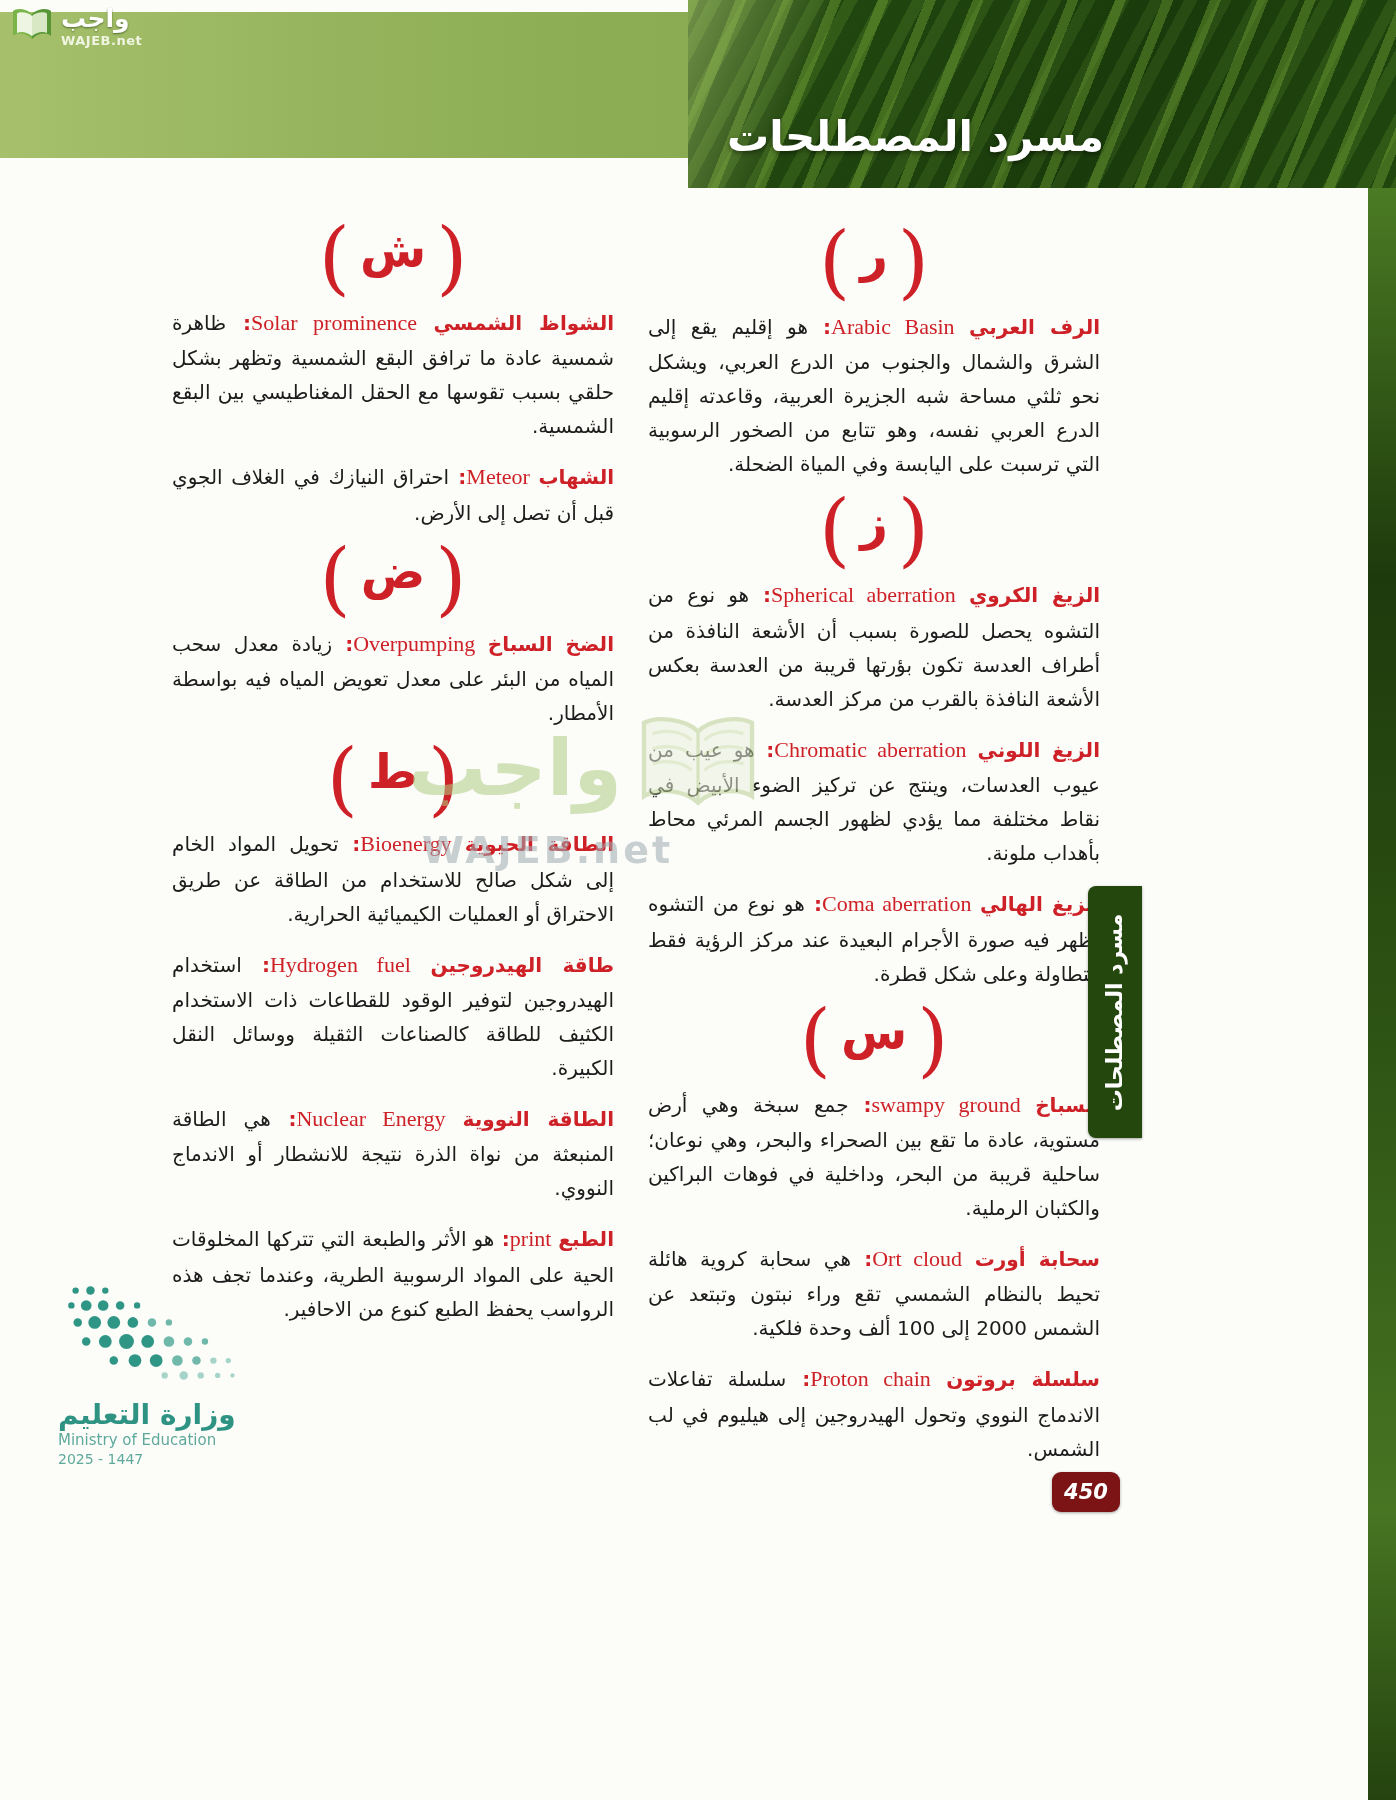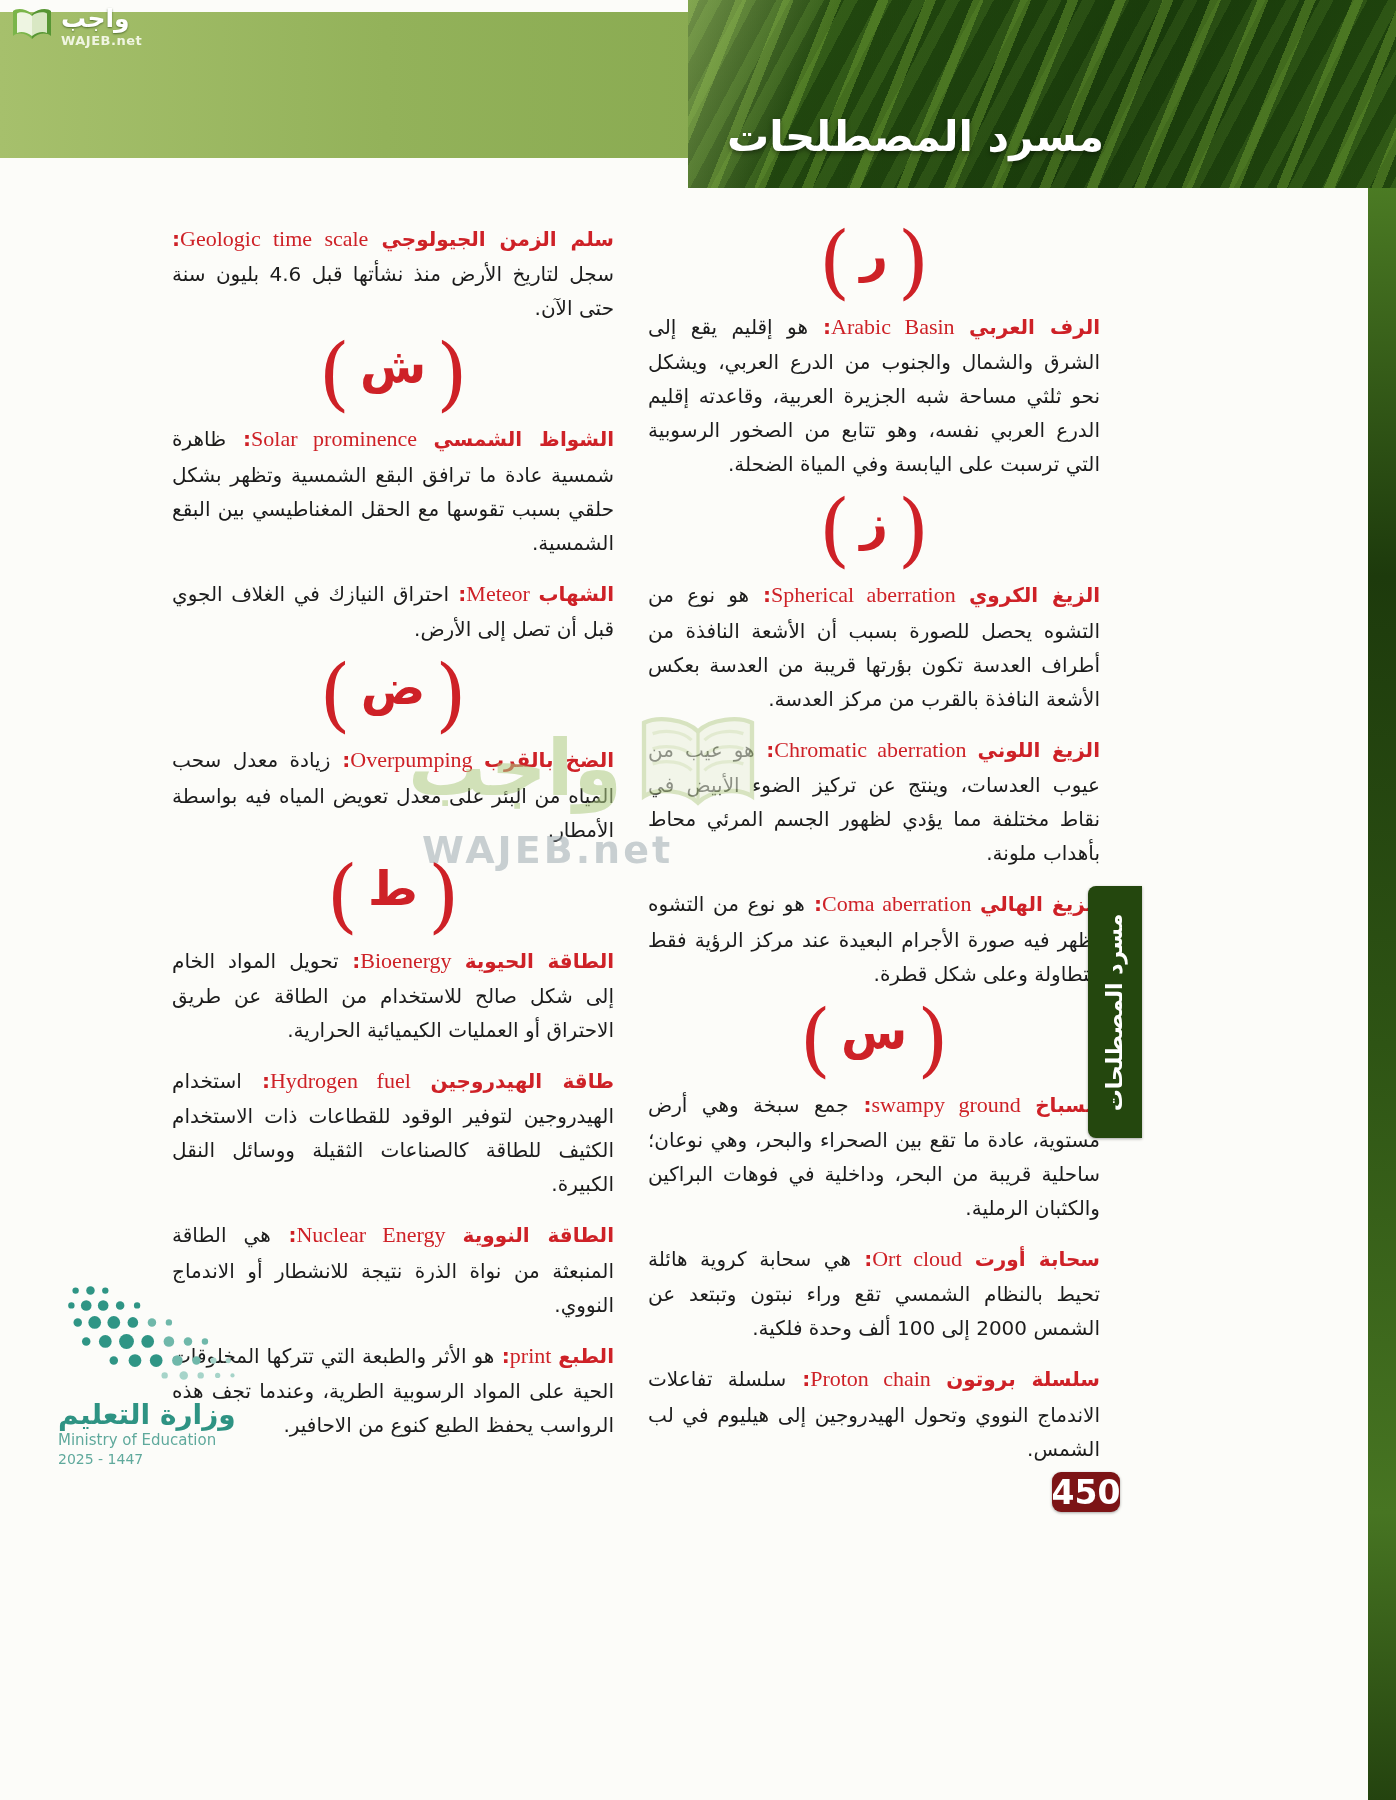--- a/index.html
+++ b/index.html
@@ -73,21 +73,21 @@
   }
   .side-tab-text{
     transform:rotate(-90deg);white-space:nowrap;direction:rtl;
     color:#ffffff;font-size:22px;font-weight:bold;letter-spacing:1px;
   }
   
   .page-number-badge{
     position:absolute;left:1052px;top:1472px;width:68px;height:40px;z-index:3;
     background:#7c1416;color:#ffffff;border-radius:9px;
     display:flex;align-items:center;justify-content:center;
-    font-size:33px;font-weight:bold;box-shadow:0 1px 3px rgba(0,0,0,0.35);
+    font-size:21px;font-weight:bold;box-shadow:0 1px 3px rgba(0,0,0,0.35);font-style:italic;
   }
   
   .ministry{position:absolute;left:58px;top:1280px;width:240px;z-index:2;}
   .ministry-ar{color:#2e9383;font-size:28px;font-weight:bold;direction:rtl;text-align:left;margin-top:8px;letter-spacing:1px;}
   .ministry-en{color:#5fa99c;font-size:15px;margin-top:0;}
   .ministry-years{color:#5fa99c;font-size:14px;margin-top:2px;}
 </style>
 </head>
 <body>
 
@@ -144,34 +144,33 @@
     <div class="letter-heading">
       <span class="paren">(</span>
       <span class="big-letter">س</span>
       <span class="paren">)</span>
     </div>
     <p class="entry"><span class="term">السباخ</span> <span class="eng">swampy ground</span><span class="term-colon">: </span><span class="def">جمع سبخة وهي أرض مستوية، عادة ما تقع بين الصحراء والبحر، وهي نوعان؛ ساحلية قريبة من البحر، وداخلية في فوهات البراكين والكثبان الرملية.</span></p>
     <p class="entry"><span class="term">سحابة أورت</span> <span class="eng">Ort cloud</span><span class="term-colon">: </span><span class="def">هي سحابة كروية هائلة تحيط بالنظام الشمسي تقع وراء نبتون وتبتعد عن الشمس 2000 إلى 100 ألف وحدة فلكية.</span></p>
     <p class="entry"><span class="term">سلسلة بروتون</span> <span class="eng">Proton chain</span><span class="term-colon">: </span><span class="def">سلسلة تفاعلات الاندماج النووي وتحول الهيدروجين إلى هيليوم في لب الشمس.</span></p>
   </section>
 <section class="col col-left">
-    <p class="entry"><span class="term">سلم الزمن الجيولوجي</span> <span class="eng">Geologic time scale</span><span class="term-colon">: </span><span class="def">سجل لتاريخ الأرض منذ نشأتها قبل 4.6 بليون سنة حتى الآن.</span></p>
     <div class="letter-heading">
       <span class="paren">(</span>
       <span class="big-letter">ش</span>
       <span class="paren">)</span>
     </div>
     <p class="entry"><span class="term">الشواظ الشمسي</span> <span class="eng">Solar prominence</span><span class="term-colon">: </span><span class="def">ظاهرة شمسية عادة ما ترافق البقع الشمسية وتظهر بشكل حلقي بسبب تقوسها مع الحقل المغناطيسي بين البقع الشمسية.</span></p>
     <p class="entry"><span class="term">الشهاب</span> <span class="eng">Meteor</span><span class="term-colon">: </span><span class="def">احتراق النيازك في الغلاف الجوي قبل أن تصل إلى الأرض.</span></p>
     <div class="letter-heading">
       <span class="paren">(</span>
       <span class="big-letter">ض</span>
       <span class="paren">)</span>
     </div>
-    <p class="entry"><span class="term">الضخ بالقرب</span> <span class="eng">Overpumping</span><span class="term-colon">: </span><span class="def">زيادة معدل سحب المياه من البئر على معدل تعويض المياه فيه بواسطة الأمطار.</span></p>
+    <p class="entry"><span class="term">الضخ السباخ</span> <span class="eng">Overpumping</span><span class="term-colon">: </span><span class="def">زيادة معدل سحب المياه من البئر على معدل تعويض المياه فيه بواسطة الأمطار.</span></p>
     <div class="letter-heading">
       <span class="paren">(</span>
       <span class="big-letter">ط</span>
       <span class="paren">)</span>
     </div>
     <p class="entry"><span class="term">الطاقة الحيوية</span> <span class="eng">Bioenergy</span><span class="term-colon">: </span><span class="def">تحويل المواد الخام إلى شكل صالح للاستخدام من الطاقة عن طريق الاحتراق أو العمليات الكيميائية الحرارية.</span></p>
     <p class="entry"><span class="term">طاقة الهيدروجين</span> <span class="eng">Hydrogen fuel</span><span class="term-colon">: </span><span class="def">استخدام الهيدروجين لتوفير الوقود للقطاعات ذات الاستخدام الكثيف للطاقة كالصناعات الثقيلة ووسائل النقل الكبيرة.</span></p>
     <p class="entry"><span class="term">الطاقة النووية</span> <span class="eng">Nuclear Energy</span><span class="term-colon">: </span><span class="def">هي الطاقة المنبعثة من نواة الذرة نتيجة للانشطار أو الاندماج النووي.</span></p>
     <p class="entry"><span class="term">الطبع</span> <span class="eng">print</span><span class="term-colon">: </span><span class="def">هو الأثر والطبعة التي تتركها المخلوقات الحية على المواد الرسوبية الطرية، وعندما تجف هذه الرواسب يحفظ الطبع كنوع من الاحافير.</span></p>
   </section>

